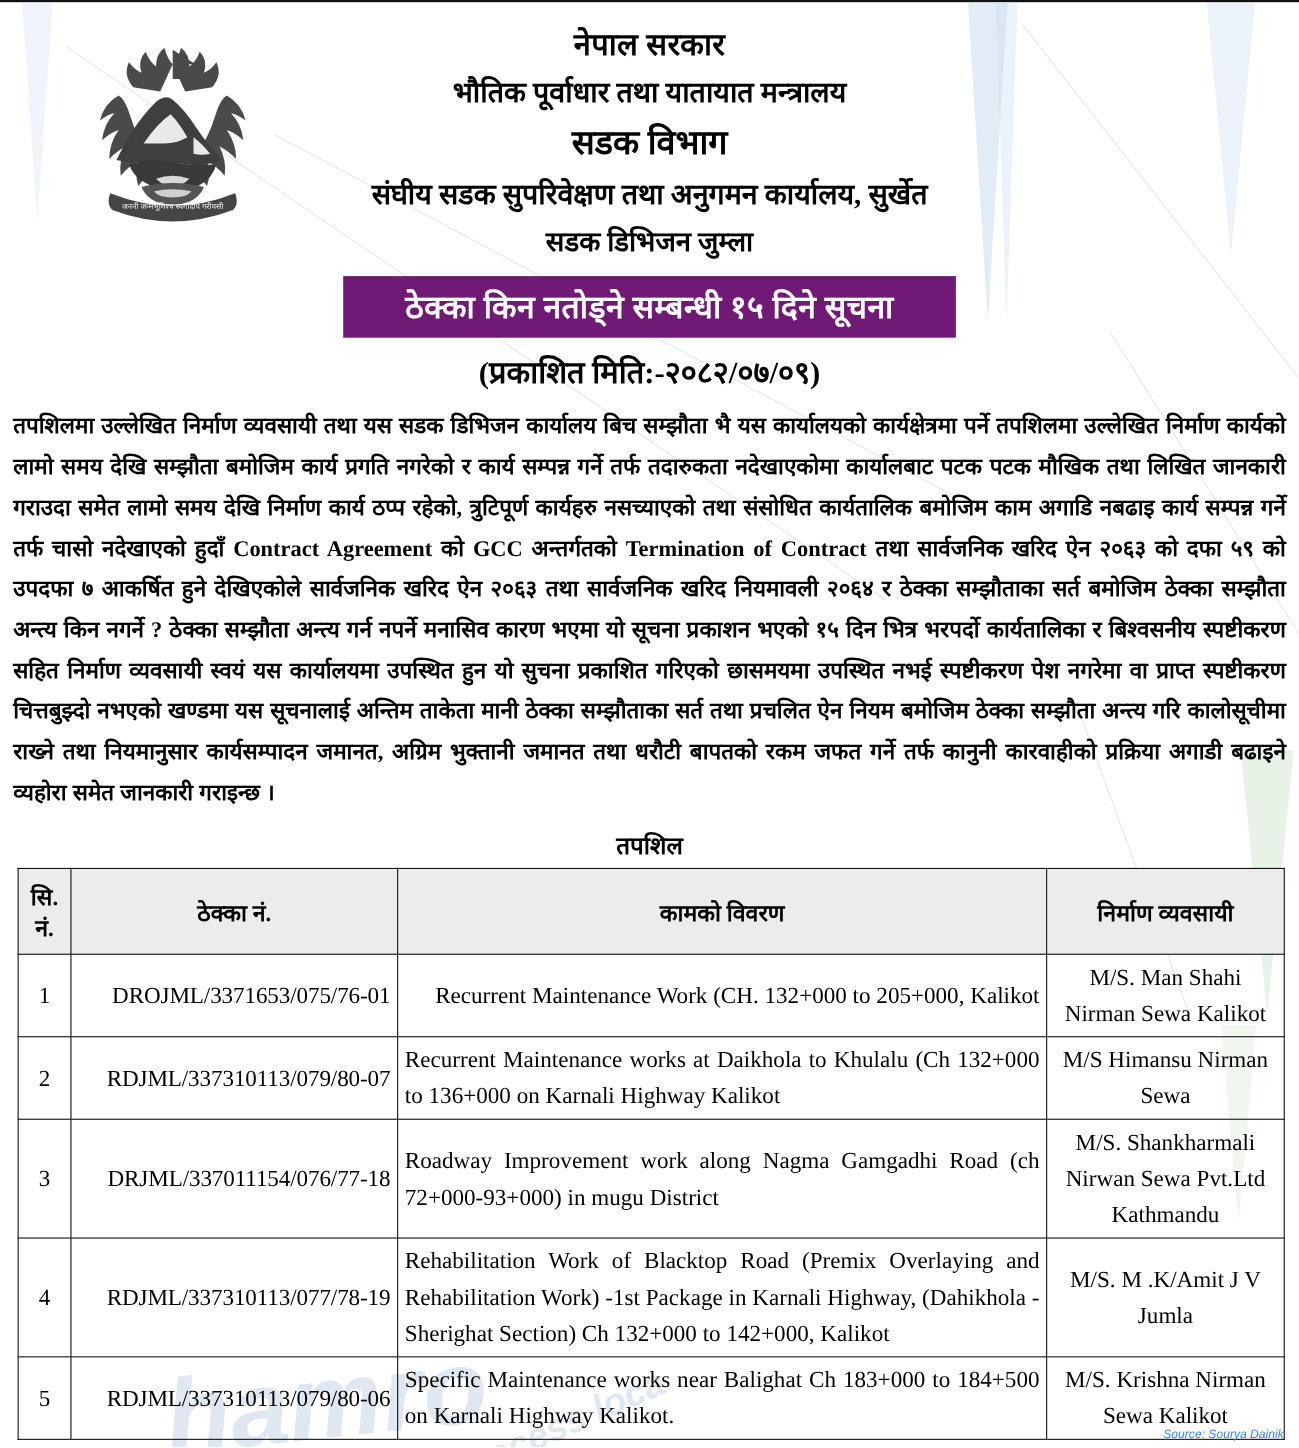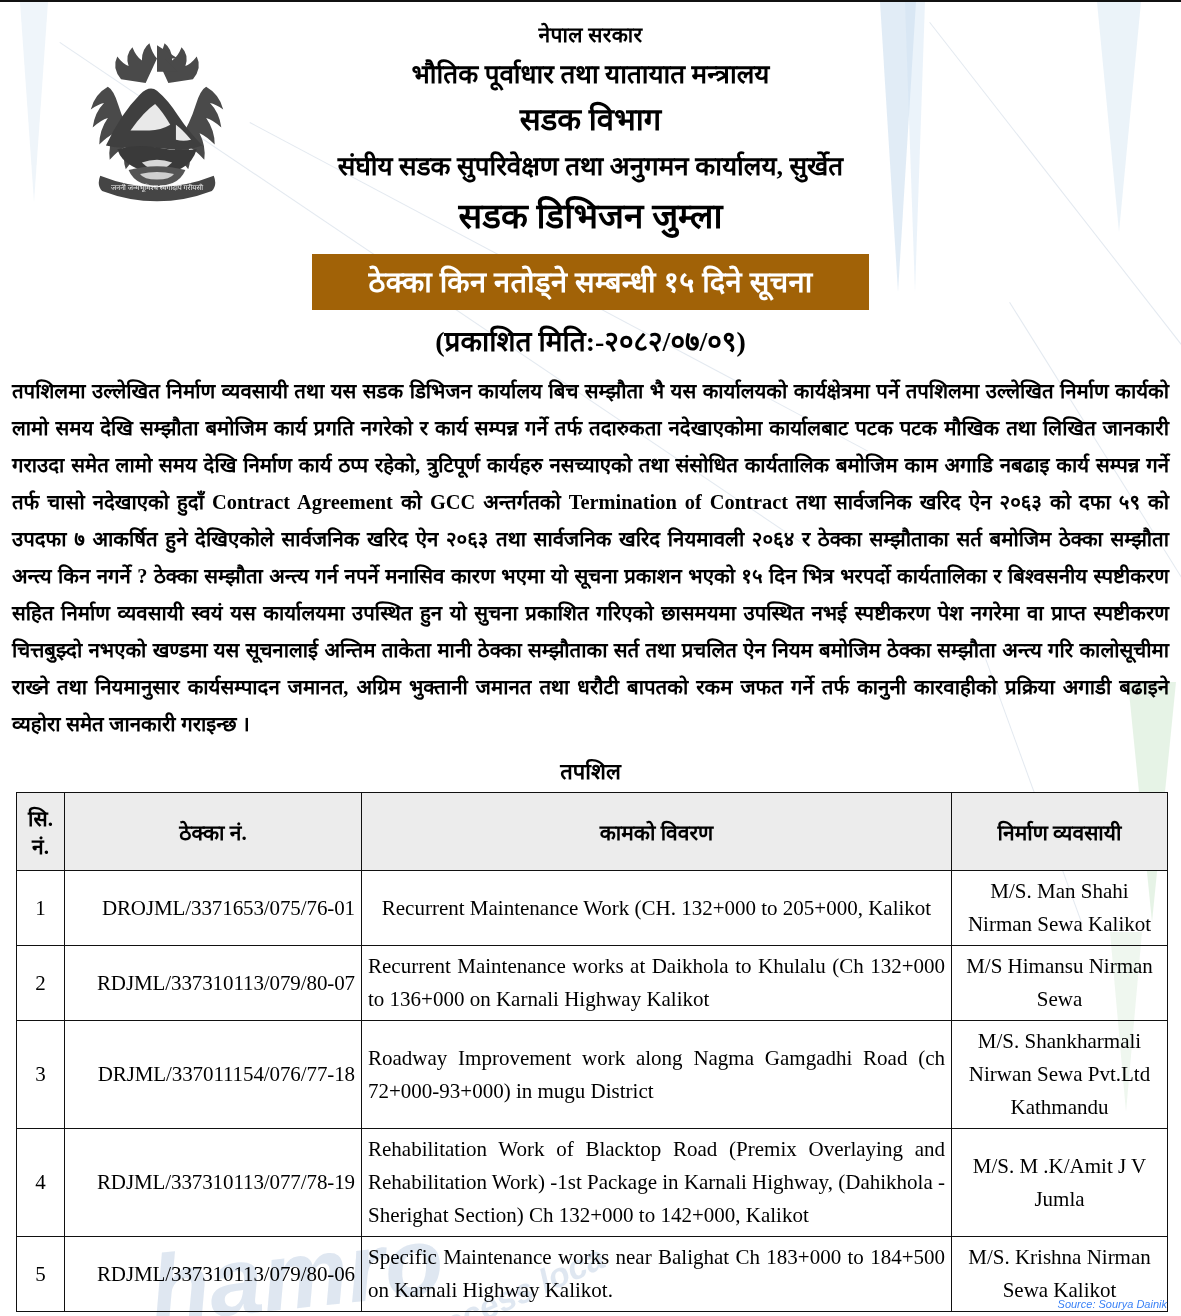--- a/index.html
+++ b/index.html
@@ -69,31 +69,31 @@
     left: 62px;
     top: 30px;
     width: 190px;
     height: 175px;
   }
   .dev {
     font-family: "Liberation Serif", "DejaVu Serif", serif;
     text-align: center;
     font-weight: 700;
   }
-  .line-gov   { font-size: 21px; margin-top: 10px; letter-spacing: .3px;}
+  .line-gov   { font-size: 28px; margin-top: 10px; letter-spacing: .3px;}
   .line-min   { font-size: 26px; margin-top: 7px; }
   .line-dept  { font-size: 31px; margin-top: 6px; }
   .line-off   { font-size: 26px; margin-top: 8px; }
-  .line-div   { font-size: 35px; margin-top: 8px; text-align: center; }
+  .line-div   { font-size: 25px; margin-top: 8px; text-align: center; }
   .line-addr  { font-size: 22px; margin-top: 12px; font-weight: 600; }
 
   .title-banner {
     margin: 16px auto 0 auto;
     width: 557px;
-    background: #a16207;
+    background: #701a75;
     color: #ffffff;
     text-align: center;
     font-size: 29px;
     font-weight: 700;
     padding: 7px 8px 10px 8px;
     letter-spacing: .4px;
   }
   .pub-date {
     text-align: center;
     font-size: 28px;
@@ -161,21 +161,21 @@
     letter-spacing: -0.1px;
     white-space: nowrap;
   }
   td.desc {
     text-align: justify;
     text-justify: inter-word;
     font-size: 21px;
     line-height: 33px;
     padding: 6px 5px 6px 7px;
   }
-  td.desc.nowrapline { text-align: center; white-space: nowrap; }
+  td.desc.nowrapline { text-align: right; white-space: nowrap; }
   td.con {
     text-align: center;
     font-size: 21px;
     line-height: 33px;
   }
   .source {
     position: absolute;
     right: 14px;
     bottom: 6px;
     z-index: 3;

